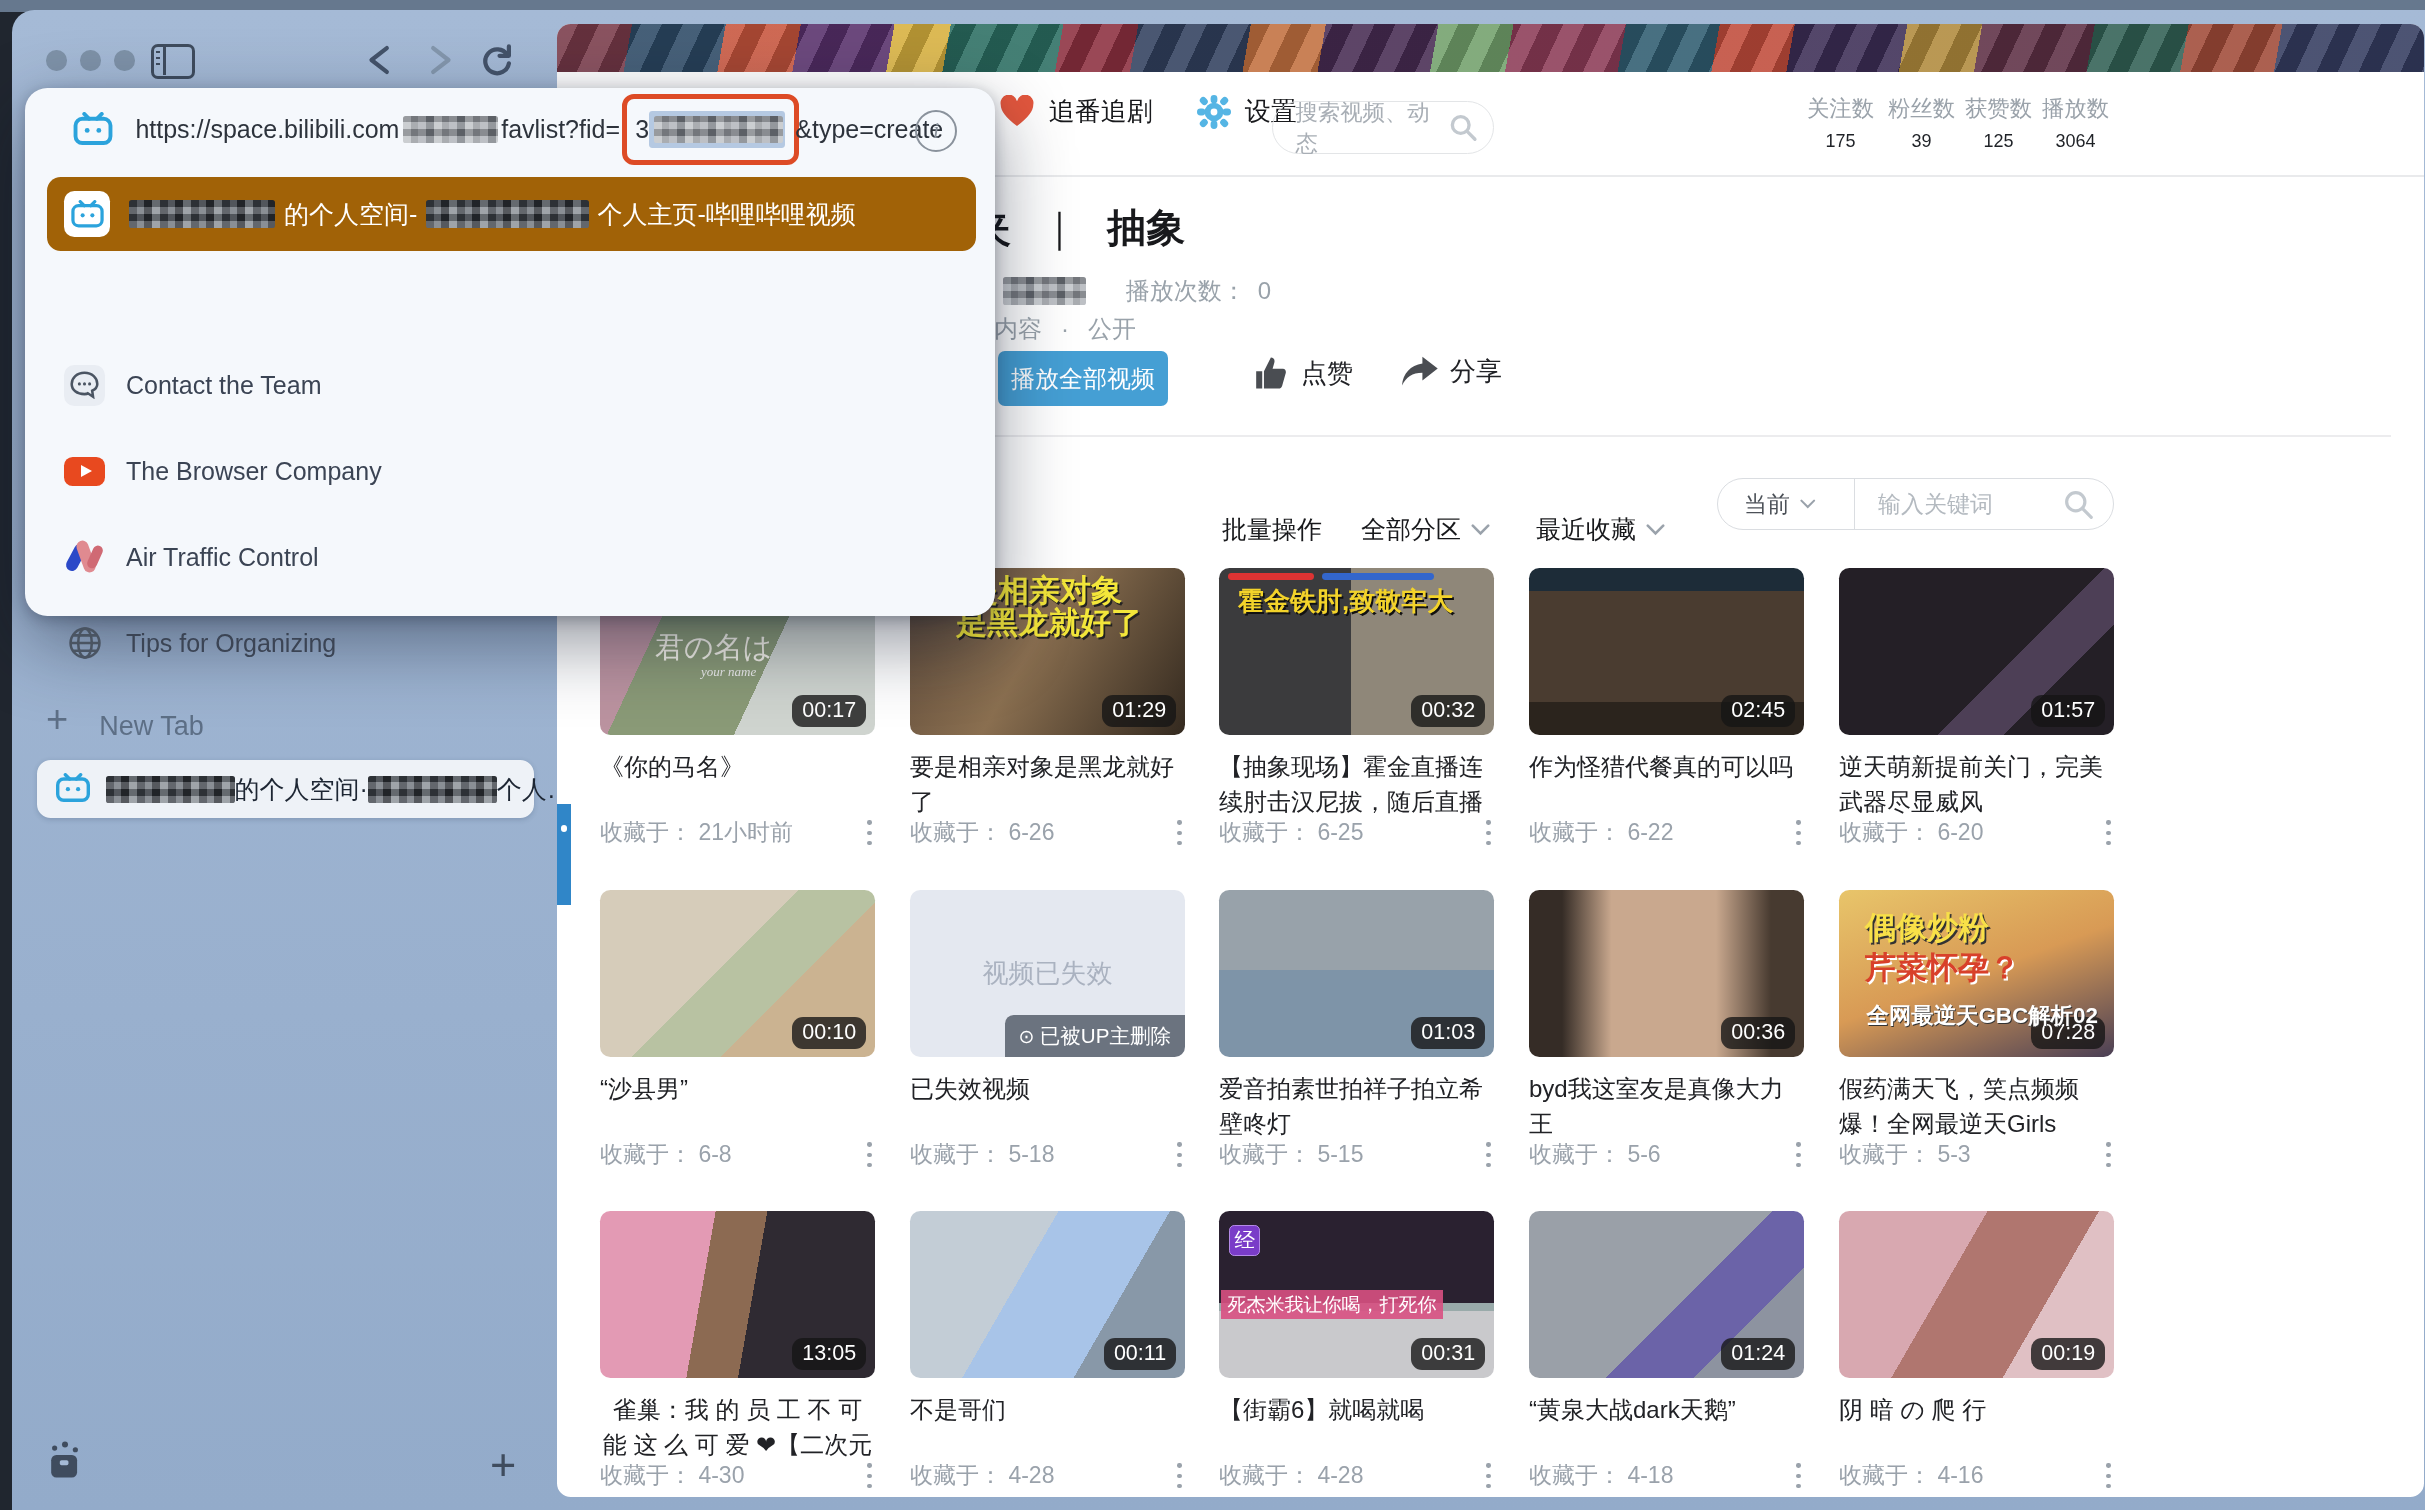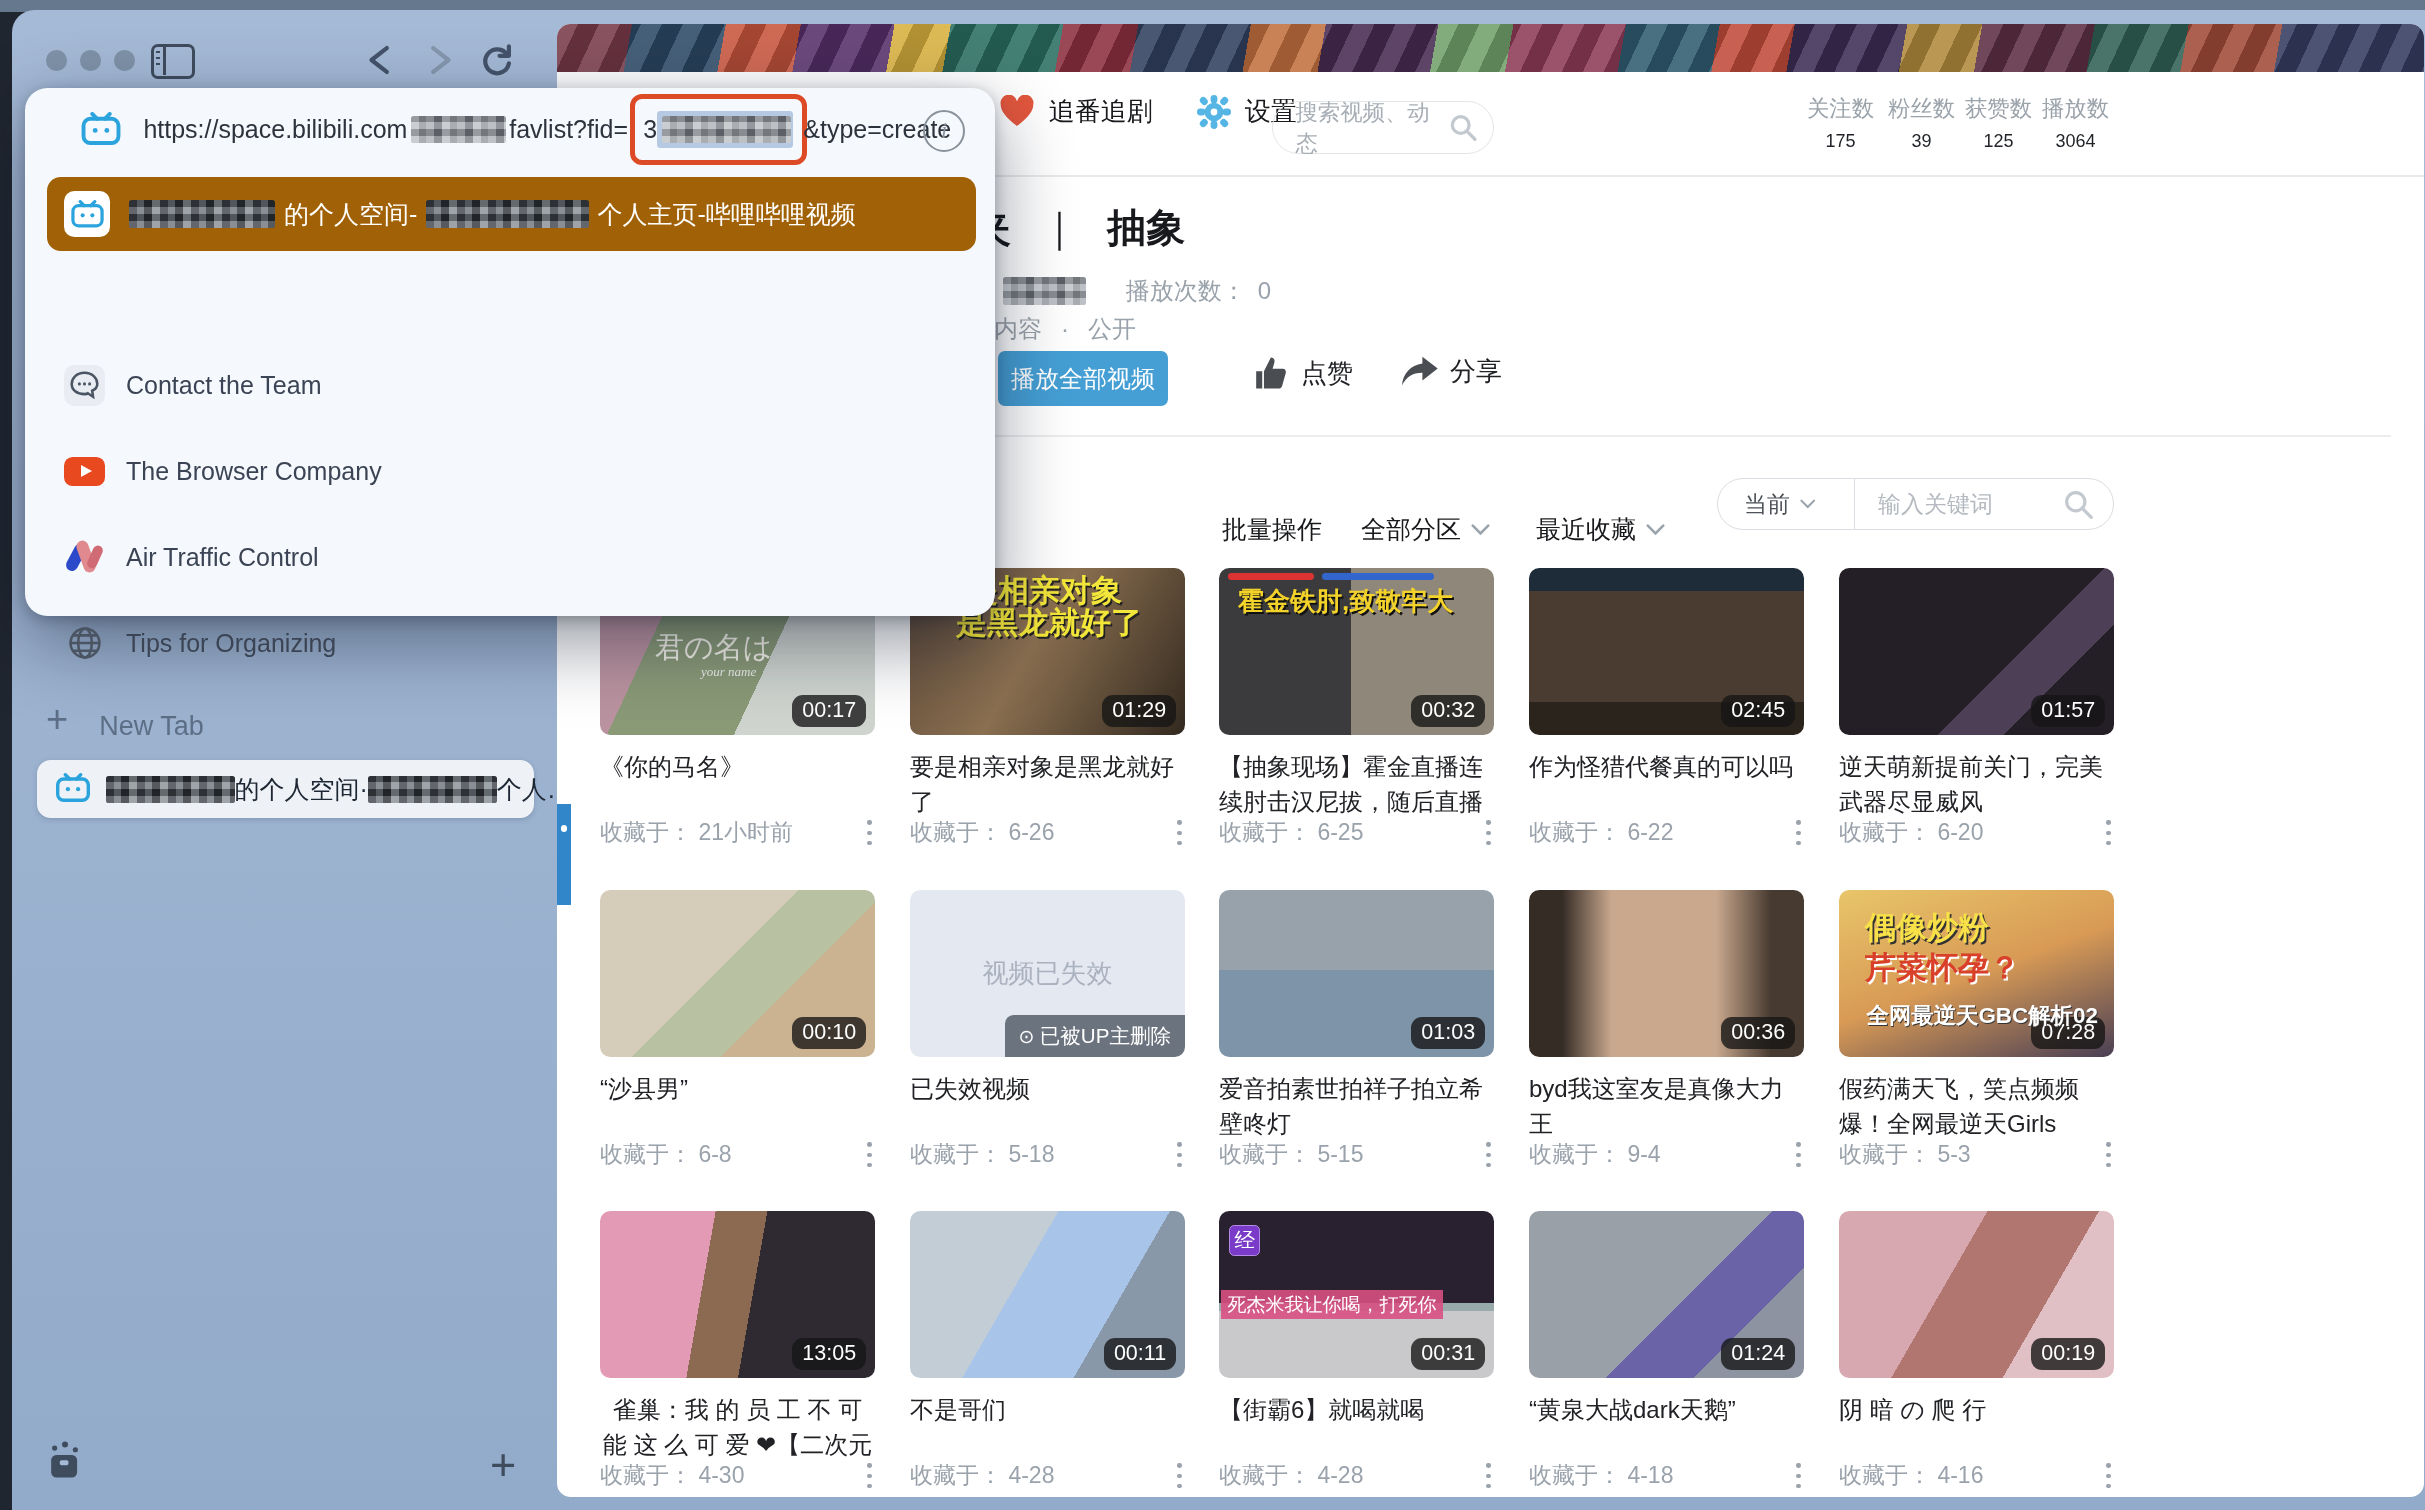--- a/index.html
+++ b/index.html
@@ -92,21 +92,21 @@
   .invalid-center{position:static;font-size:26px;color:#aab2c0;}
   .invalid-badge{right:0;bottom:0;background:rgba(90,98,110,.88);color:#fff;font-size:20.6px;padding:6.9px 13.8px;border-radius:8.6px 0 0 0;}
   .invalid-badge:before{content:"⊙ ";font-size:19px;}
   .gbc1{left:26px;top:17px;font-size:31px;font-weight:700;color:#f8e048;text-shadow:1.7px 1.7px 0 #333;}
   .gbc2{left:26px;top:57px;font-size:31px;font-weight:700;color:#d8402a;text-shadow:1.7px 1.7px 0 #fff;}
   .gbc3{left:27.5px;top:110px;font-size:22.4px;font-weight:700;color:#fff;text-shadow:0.9px 0.9px 0 #333;}
   .sf-jing{left:10.3px;top:13.8px;width:29px;height:29px;background:#7a3cc8;border:1.7px solid #b58ae8;border-radius:5.2px;color:#fff;font-size:20.6px;display:flex;align-items:center;justify-content:center;}
   .sf-pink{left:1.7px;top:79px;font-size:19px;color:#fff;background:rgba(216,80,130,.9);padding:1.7px 6.9px;}
   
   #overlay{position:absolute;left:25px;top:88px;width:970px;height:528px;background:#f5f8fc;border-radius:22.4px;box-shadow:0 26px 77px rgba(10,20,40,.45),0 3.4px 13.8px rgba(10,20,40,.25);}
-  #url-row{position:absolute;left:8px;top:0;width:100%;height:83px;display:flex;align-items:center;}
+  #url-row{position:absolute;left:0;top:0;width:100%;height:83px;display:flex;align-items:center;}
   #url-text{margin-left:22.4px;font-size:25px;color:#2d333c;display:flex;align-items:center;white-space:nowrap;}
   .fid-box{display:inline-flex;align-items:center;border:5.2px solid #dd4b26;border-radius:12px;padding:12px 8.6px;margin:-12px -3.4px -12px 1.7px;}
   .seltext{background:#b5c9e2;border-radius:3.4px;padding:4.3px 1.7px 4.3px 5.2px;display:inline-flex;align-items:center;}
   #info-icon{position:absolute;right:38px;top:22.4px;width:38px;height:38px;border:2.6px solid #8a929c;border-radius:50%;color:#8a929c;font-size:22.4px;display:flex;align-items:center;justify-content:center;font-family:"Liberation Serif",serif;font-style:italic;}
   #suggestion{position:absolute;left:22.4px;top:89px;width:929px;height:74px;background:#a16207;border-radius:13.8px;display:flex;align-items:center;color:#fff;}
   #suggestion .icon-sq{width:46px;height:46px;background:#fff;border-radius:10.3px;margin-left:17px;display:flex;align-items:center;justify-content:center;}
   #suggestion .sg-text{margin-left:19px;font-size:25px;display:flex;align-items:center;white-space:nowrap;}
   .menu-row{position:absolute;left:22.4px;width:929px;height:74px;display:flex;align-items:center;}
   .menu-icon{width:41px;height:41px;border-radius:10.3px;margin-left:17px;display:flex;align-items:center;justify-content:center;background:#e9edf3;}
   .menu-label{margin-left:20.6px;font-size:25px;color:#3b4454;font-weight:500;}
@@ -413,21 +413,21 @@
                 <i></i>
               </span>
     </div>
   </div>
           <div class="video-card" style="left: 972px; top: 866px;">
     <div class="thumb t9">
       <span class="duration">00:36</span>
     </div>
     <div class="vtitle">byd我这室友是真像大力王</div>
     <div class="fav-row">
-      <span class="fav-date">收藏于： 9-4</span>
+      <span class="fav-date">收藏于： 5-6</span>
       <span class="dots">
                 <i></i>
                 <i></i>
                 <i></i>
               </span>
     </div>
   </div>
           <div class="video-card" style="left: 1282px; top: 866px;">
     <div class="thumb t10">
       <span class="duration">07:28</span>

